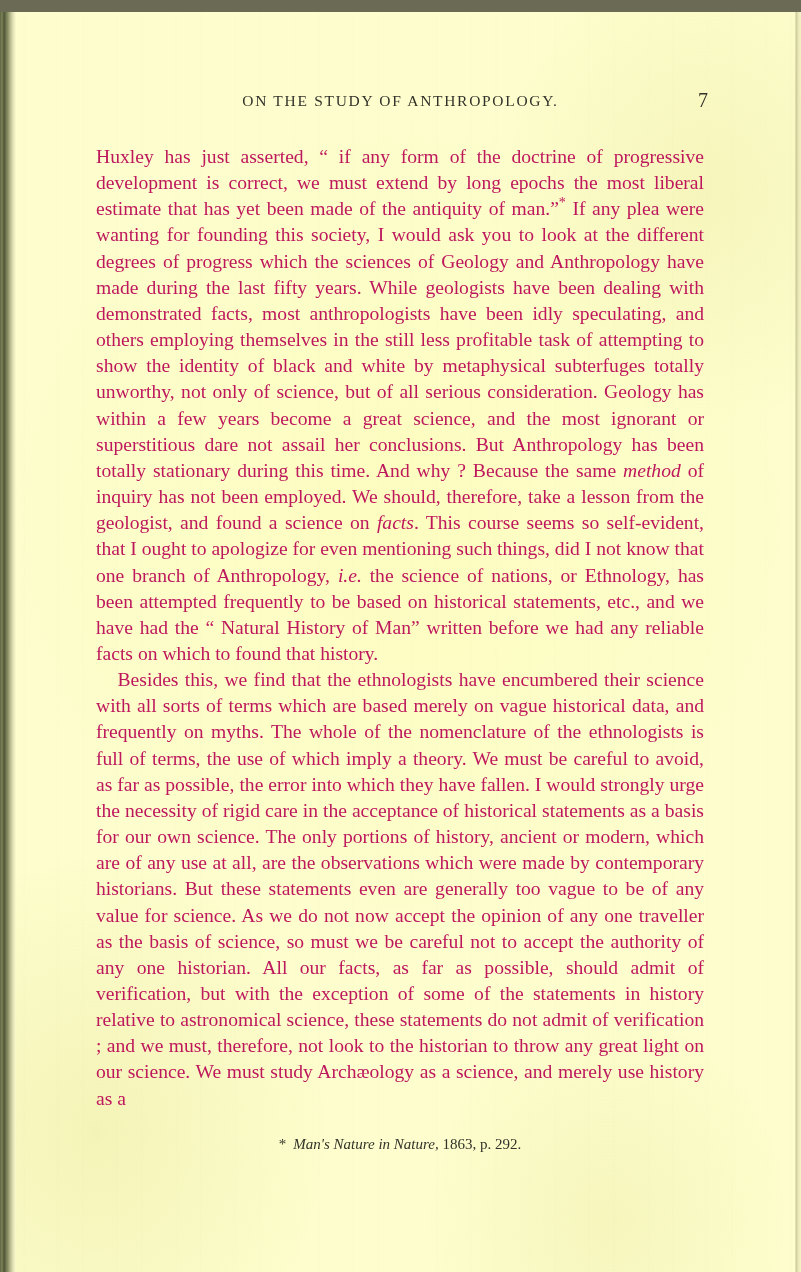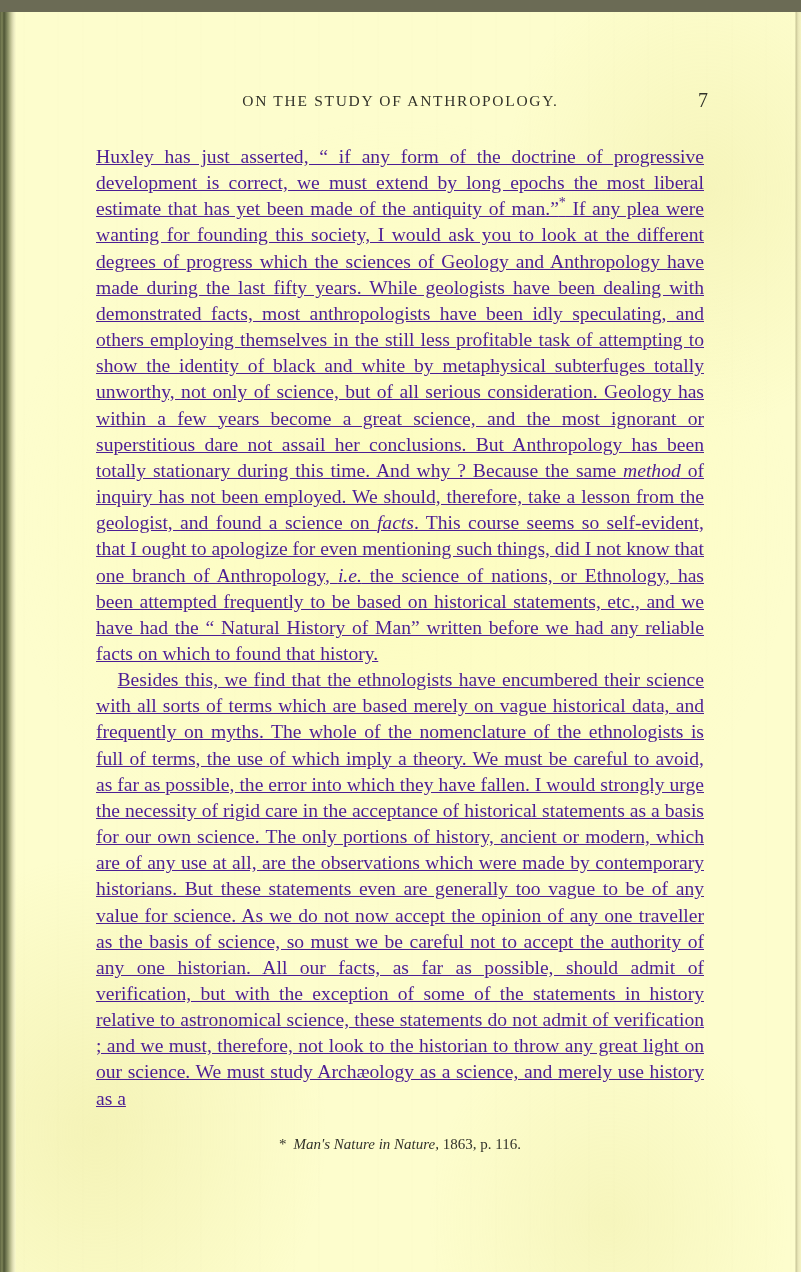--- a/index.html
+++ b/index.html
@@ -128,23 +128,22 @@
     width: 608px;
     z-index: 4;
   }
 
   .body-par {
     margin: 0;
     font-size: 19.6px;
     line-height: 26.15px;
     text-align: justify;
     text-justify: inter-word;
-    color: #4c1d95;
+    color: #be185d;
     hyphens: none;
-    text-decoration: underline;
   }
 
   .body-par + .body-par {
     text-indent: 1.1em;
   }
 
   .body-par i { font-style: italic; }
 
   sup.footnote-mark {
     font-size: 0.72em;
@@ -194,16 +193,16 @@
     <div class="running-head-title">ON THE STUDY OF ANTHROPOLOGY.</div>
     <div class="running-head-folio">7</div>
   </header>
 
   <main class="text-block">
     <p class="body-par">Huxley has just asserted, “ if any form of the doctrine of progressive development is correct, we must extend by long epochs the most liberal estimate that has yet been made of the antiquity of man.”<sup class="footnote-mark">*</sup> If any plea were wanting for founding this society, I would ask you to look at the different degrees of progress which the sciences of Geology and Anthropology have made during the last fifty years. While geologists have been dealing with demonstrated facts, most anthropologists have been idly speculating, and others employing themselves in the still less profitable task of attempting to show the identity of black and white by metaphysical subterfuges totally unworthy, not only of science, but of all serious consideration. Geology has within a few years become a great science, and the most ignorant or superstitious dare not assail her conclusions. But Anthropology has been totally stationary during this time. And why ? Because the same <i>method</i> of inquiry has not been employed. We should, therefore, take a lesson from the geologist, and found a science on <i>facts</i>. This course seems so self-evident, that I ought to apologize for even mentioning such things, did I not know that one branch of Anthropology, <i>i.e.</i> the science of nations, or Ethnology, has been attempted frequently to be based on historical statements, etc., and we have had the “ Natural History of Man” written before we had any reliable facts on which to found that history.</p>
     <p class="body-par">Besides this, we find that the ethnologists have encumbered their science with all sorts of terms which are based merely on vague historical data, and frequently on myths. The whole of the nomenclature of the ethnologists is full of terms, the use of which imply a theory. We must be careful to avoid, as far as possible, the error into which they have fallen. I would strongly urge the necessity of rigid care in the acceptance of historical statements as a basis for our own science. The only portions of history, ancient or modern, which are of any use at all, are the observations which were made by contemporary historians. But these statements even are generally too vague to be of any value for science. As we do not now accept the opinion of any one traveller as the basis of science, so must we be careful not to accept the authority of any one historian. All our facts, as far as possible, should admit of verification, but with the exception of some of the statements in history relative to astronomical science, these statements do not admit of verification ; and we must, therefore, not look to the historian to throw any great light on our science. We must study Archæology as a science, and merely use history as a</p>
   </main>
 
   <div class="footnote">
-    <span class="fn-star">*</span><span class="fn-title">Man's Nature in Nature,</span><span> 1863, p. 116.</span>
+    <span class="fn-star">*</span><span class="fn-title">Man's Nature in Nature,</span><span> 1863, p. 292.</span>
   </div>
 
 </div>
 
 </body></html>

